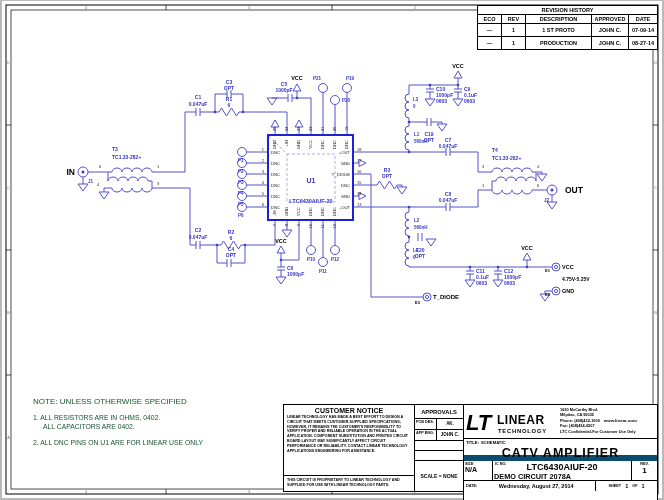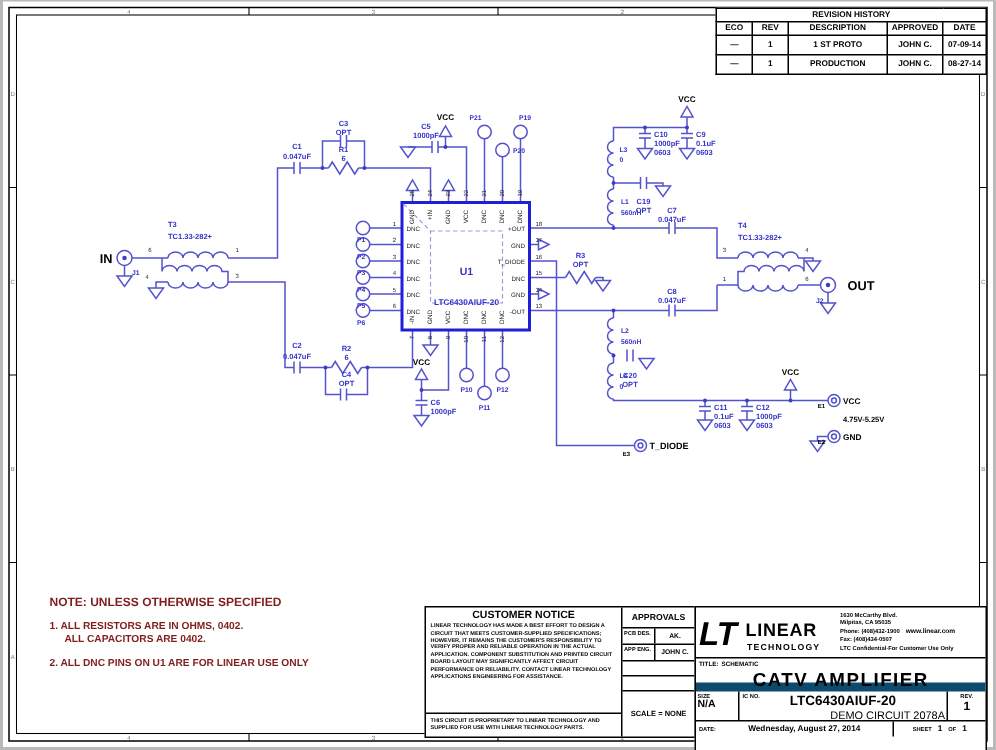--- a/index.html
+++ b/index.html
@@ -16,21 +16,21 @@
   .bl{fill:#3434c8;font-weight:bold}
   .bk{fill:#000;font-weight:bold}
   .pn{fill:#1a1a1a}
   .t4{font-size:4px}.t42{font-size:4.2px}.t45{font-size:4.5px}.t5{font-size:5px}
   .t55{font-size:5.5px}.t6{font-size:6px}.t7{font-size:7px}.t85{font-size:8.5px}
   .tz{font-size:4px;fill:#777}
   table.rev{border-collapse:collapse;background:#fff;font-size:5.5px;font-weight:bold;text-align:center;color:#000}
   table.rev td{border:1px solid #000;padding:0;vertical-align:middle}
   .tb, .cn{background:#fff;border:1px solid #000;color:#000}
   .cell-lbl{font-size:3.8px;font-weight:bold}
-  .notes{color:#7f1d1d;font-weight:bold}
+  .notes{color:#14532d;font-weight:normal}
 </style>
 </head>
 <body>
 
 <div class="sheet"></div>
 
 <svg width="664" height="500" viewBox="0 0 664 500">
 
   <g>
     <rect x="6" y="5" width="652" height="489" fill="none" stroke="#000" stroke-width="1"></rect>
@@ -451,21 +451,21 @@
     <div style="font-size:12.5px;font-weight:bold;text-align:center;letter-spacing:1px;margin-top:1px">CATV AMPLIFIER</div>
   </div>
   <div style="display:flex;height:20px;border-bottom:1px solid #000">
     <div style="width:29px;border-right:1px solid #000;padding:1px">
       <div class="cell-lbl">SIZE</div>
       <div style="font-size:7px;font-weight:bold">N/A</div>
     </div>
     <div style="flex:1;border-right:1px solid #000;position:relative;padding:1px">
       <div class="cell-lbl" style="position:absolute;left:2px;top:1px">IC NO.</div>
       <div style="font-size:9px;font-weight:bold;text-align:center">LTC6430AIUF-20</div>
-      <div style="font-size:7.3px;font-weight:normal;text-align:right">DEMO CIRCUIT 2078A</div>
+      <div style="font-size:7.3px;font-weight:bold;text-align:left">DEMO CIRCUIT 2078A</div>
     </div>
     <div style="width:25px;padding:1px;text-align:center">
       <div class="cell-lbl">REV.</div>
       <div style="font-size:8px;font-weight:bold">1</div>
     </div>
   </div>
   <div style="display:flex;height:10px;align-items:center">
     <span class="cell-lbl" style="padding-left:2px">DATE:</span>
     <span style="flex:1;font-size:5.5px;font-weight:bold;text-align:center">Wednesday, August 27, 2014</span>
     <span style="border-left:1px solid #000;height:100%;width:62px;display:flex;align-items:center;justify-content:center;gap:4px">

